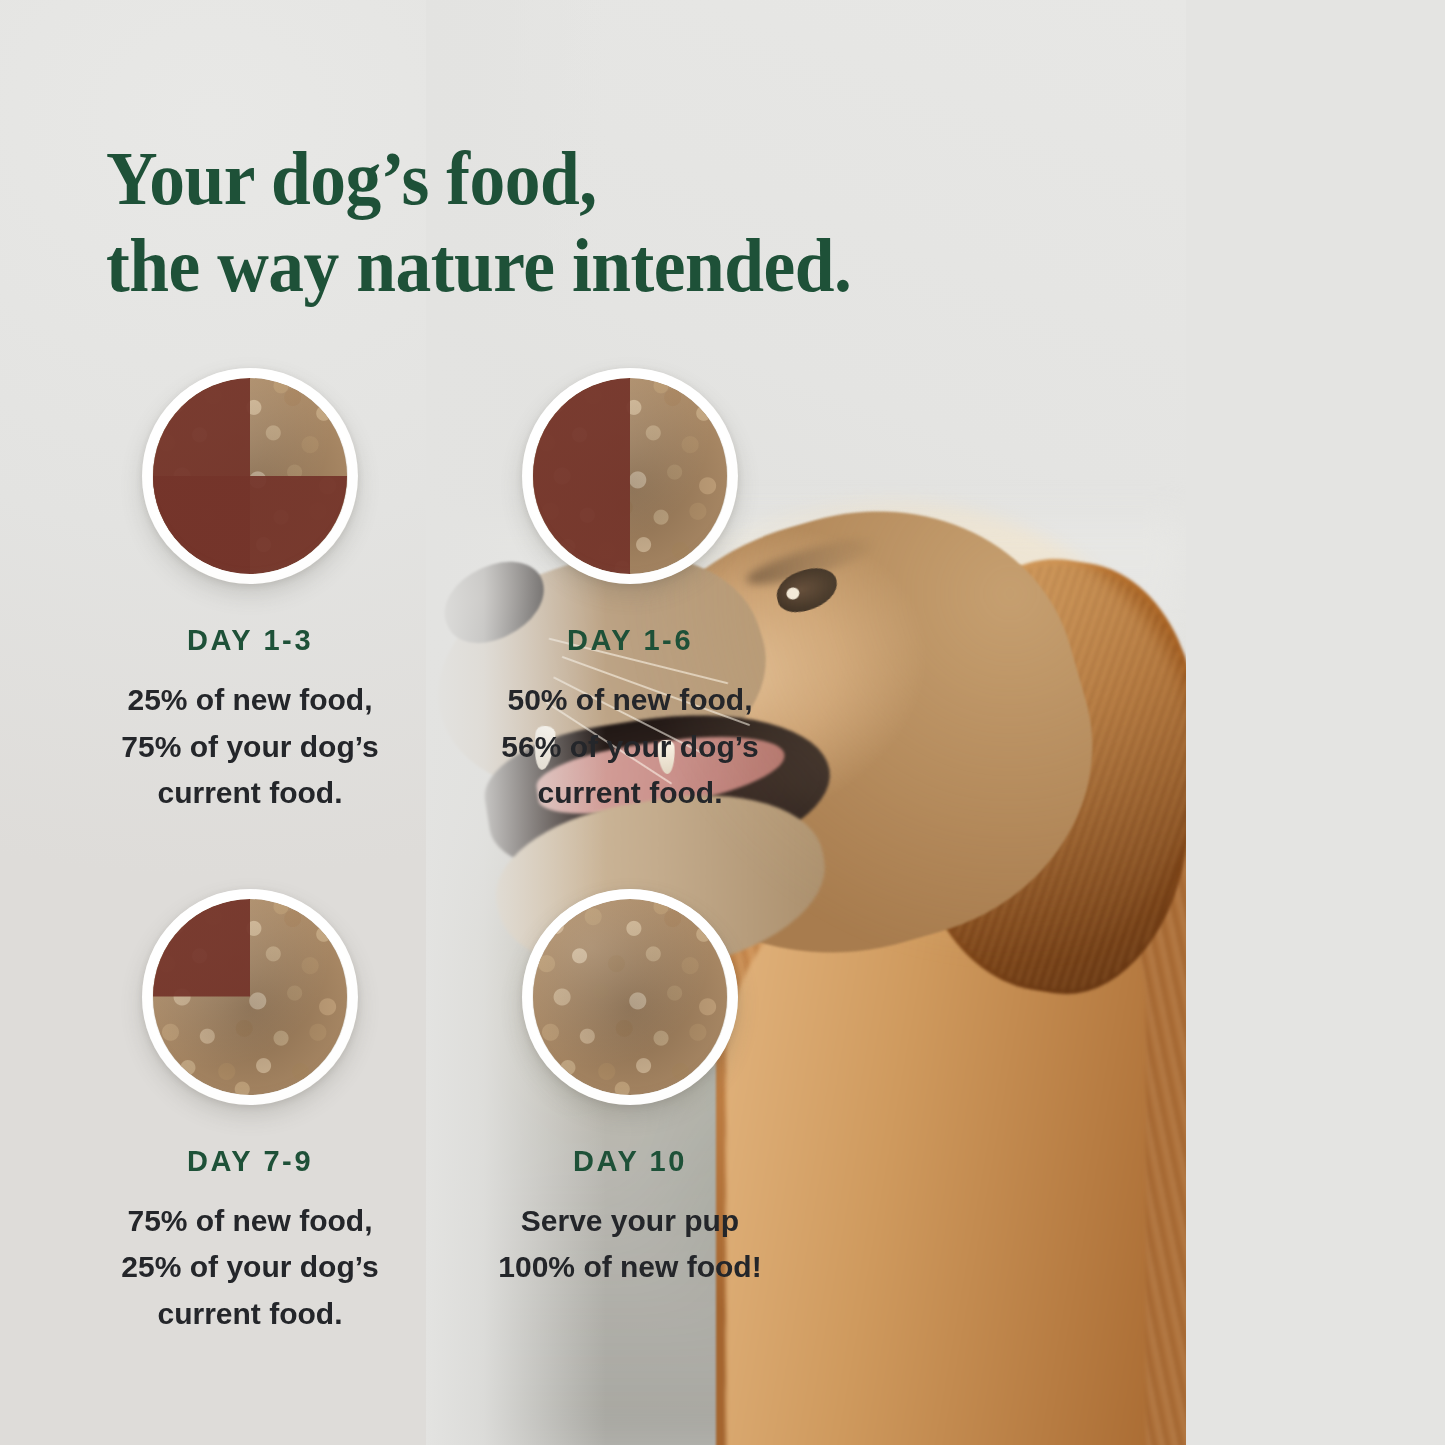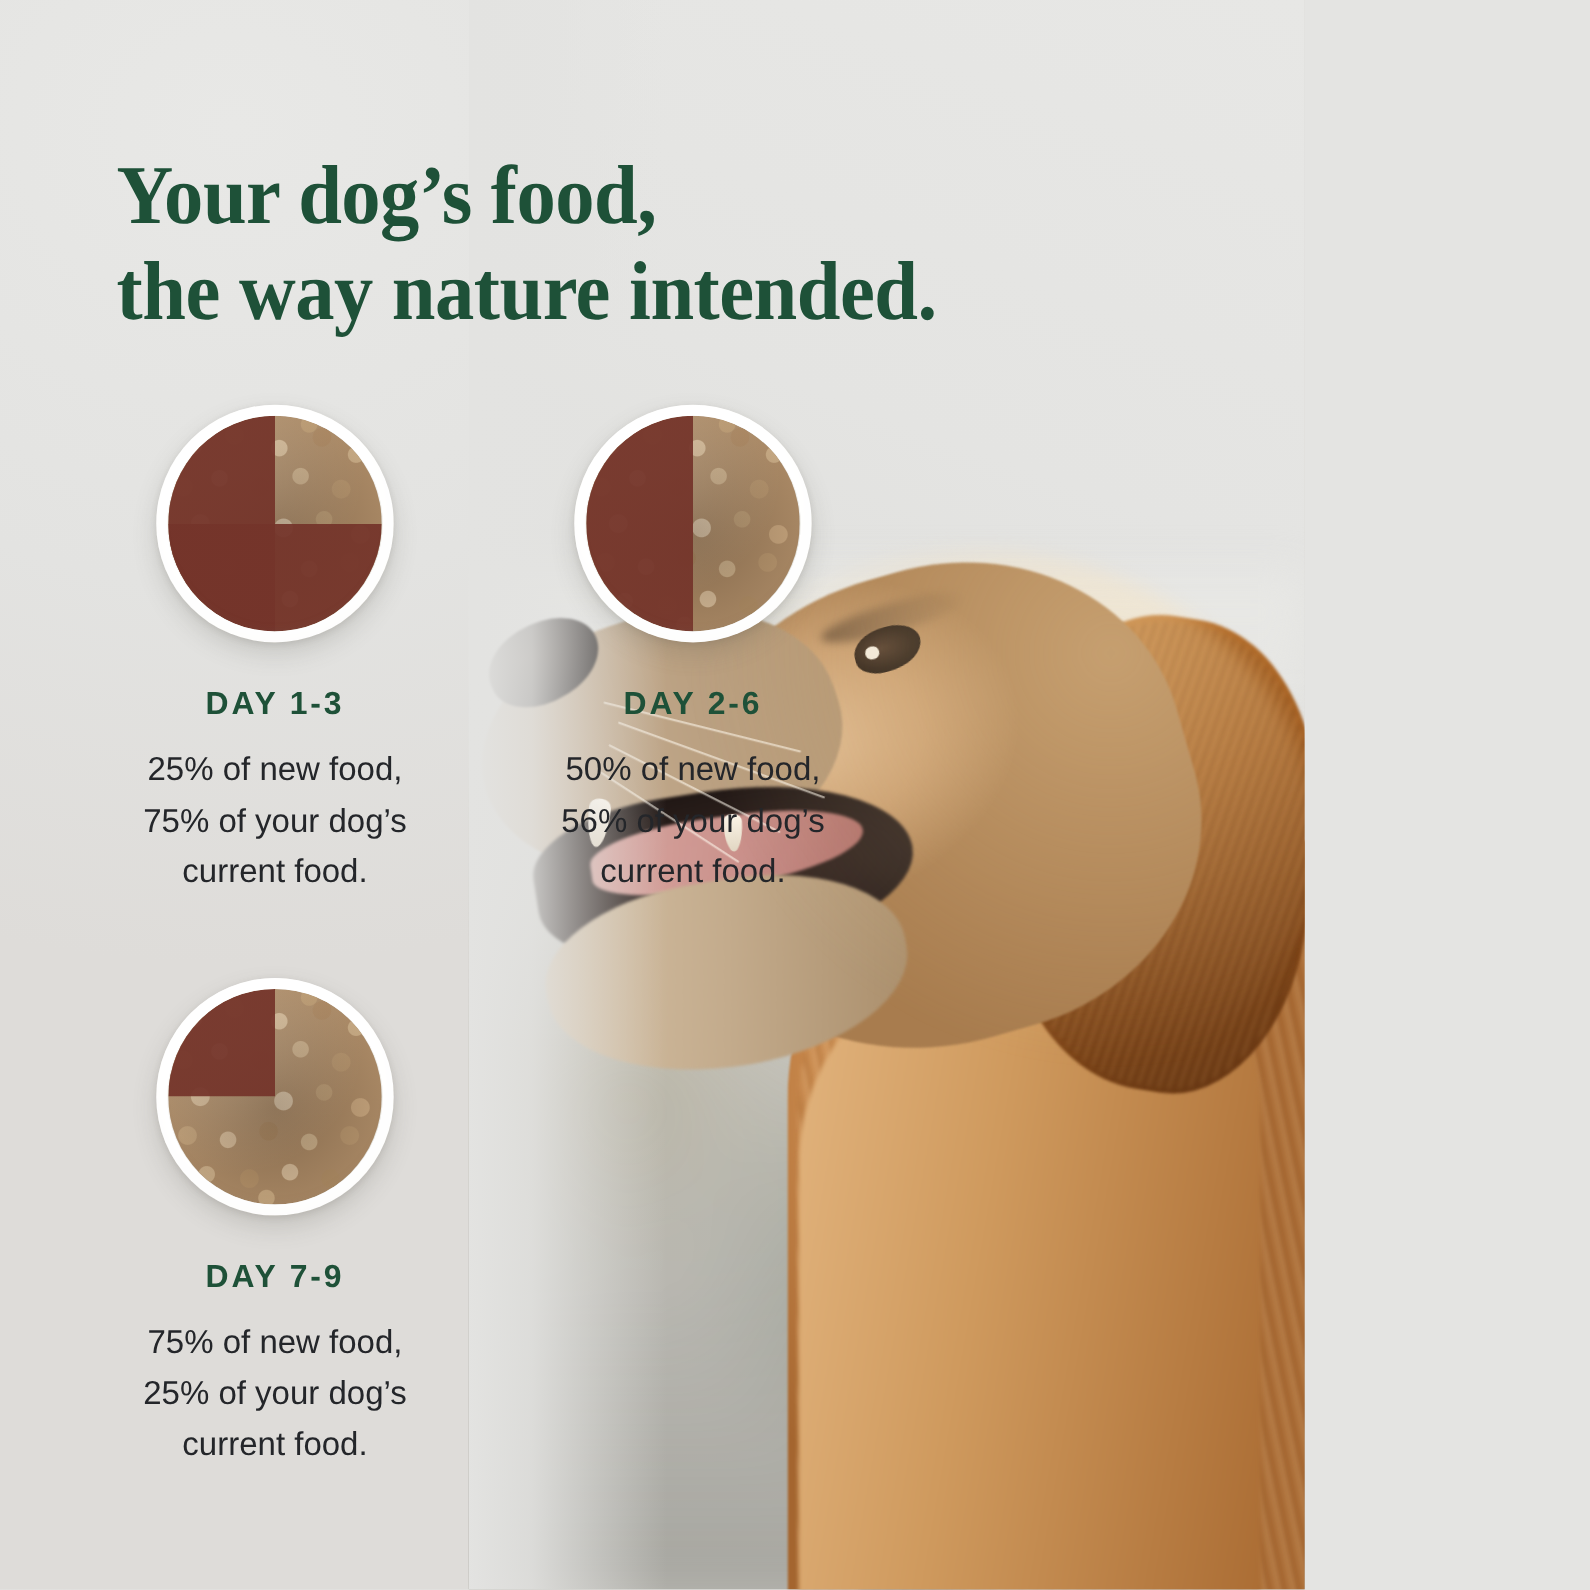--- a/index.html
+++ b/index.html
@@ -265,21 +265,21 @@
     pointer-events:none;
   }
 
   .day{
     margin-top:32px;
     color:#1e5138;font-size:29px;font-weight:bold;letter-spacing:2.6px;
     font-family:"Liberation Sans", sans-serif;
   }
   .desc{
     margin-top:20px;color:#24262a;font-size:30px;line-height:1.55;
-    text-align:center;white-space:pre-line;font-weight:400;
+    text-align:center;white-space:pre-line;font-weight:700;
     font-family:"Liberation Sans", sans-serif;
   }
   .row2{margin-top:64px;justify-content:space-between;}
 </style>
 </head>
 <body>
 
 <div id="stage">
 
   <div class="photo">
@@ -340,21 +340,21 @@
       <div class="cell">
         <div class="bowl-wrap">
           <div class="bowl">
             <div class="inner">
               <div class="kibble"></div>
               <div class="overlay ov-half"></div>
             </div>
             <div class="rim"></div>
           </div>
         </div>
-        <div class="day">DAY 2-6</div>
+        <div class="day">DAY 1-6</div>
         <div class="desc">50% of new food,
 56% of your dog’s
 current food.</div>
       </div>
 
     </div>
 
     <div class="row row2">
 
       <div class="cell">
@@ -366,18 +366,32 @@
             </div>
             <div class="rim"></div>
           </div>
         </div>
         <div class="day">DAY 7-9</div>
         <div class="desc">75% of new food,
 25% of your dog’s
 current food.</div>
       </div>
 
+      <div class="cell">
+        <div class="bowl-wrap">
+          <div class="bowl">
+            <div class="inner">
+              <div class="kibble"></div>
+              <div class="overlay ov-none"></div>
+            </div>
+            <div class="rim"></div>
+          </div>
+        </div>
+        <div class="day">DAY 10</div>
+        <div class="desc">Serve your pup
+100% of new food!</div>
+      </div>
 
     </div>
 
   </div>
 
 </div>
 
 </body></html>

